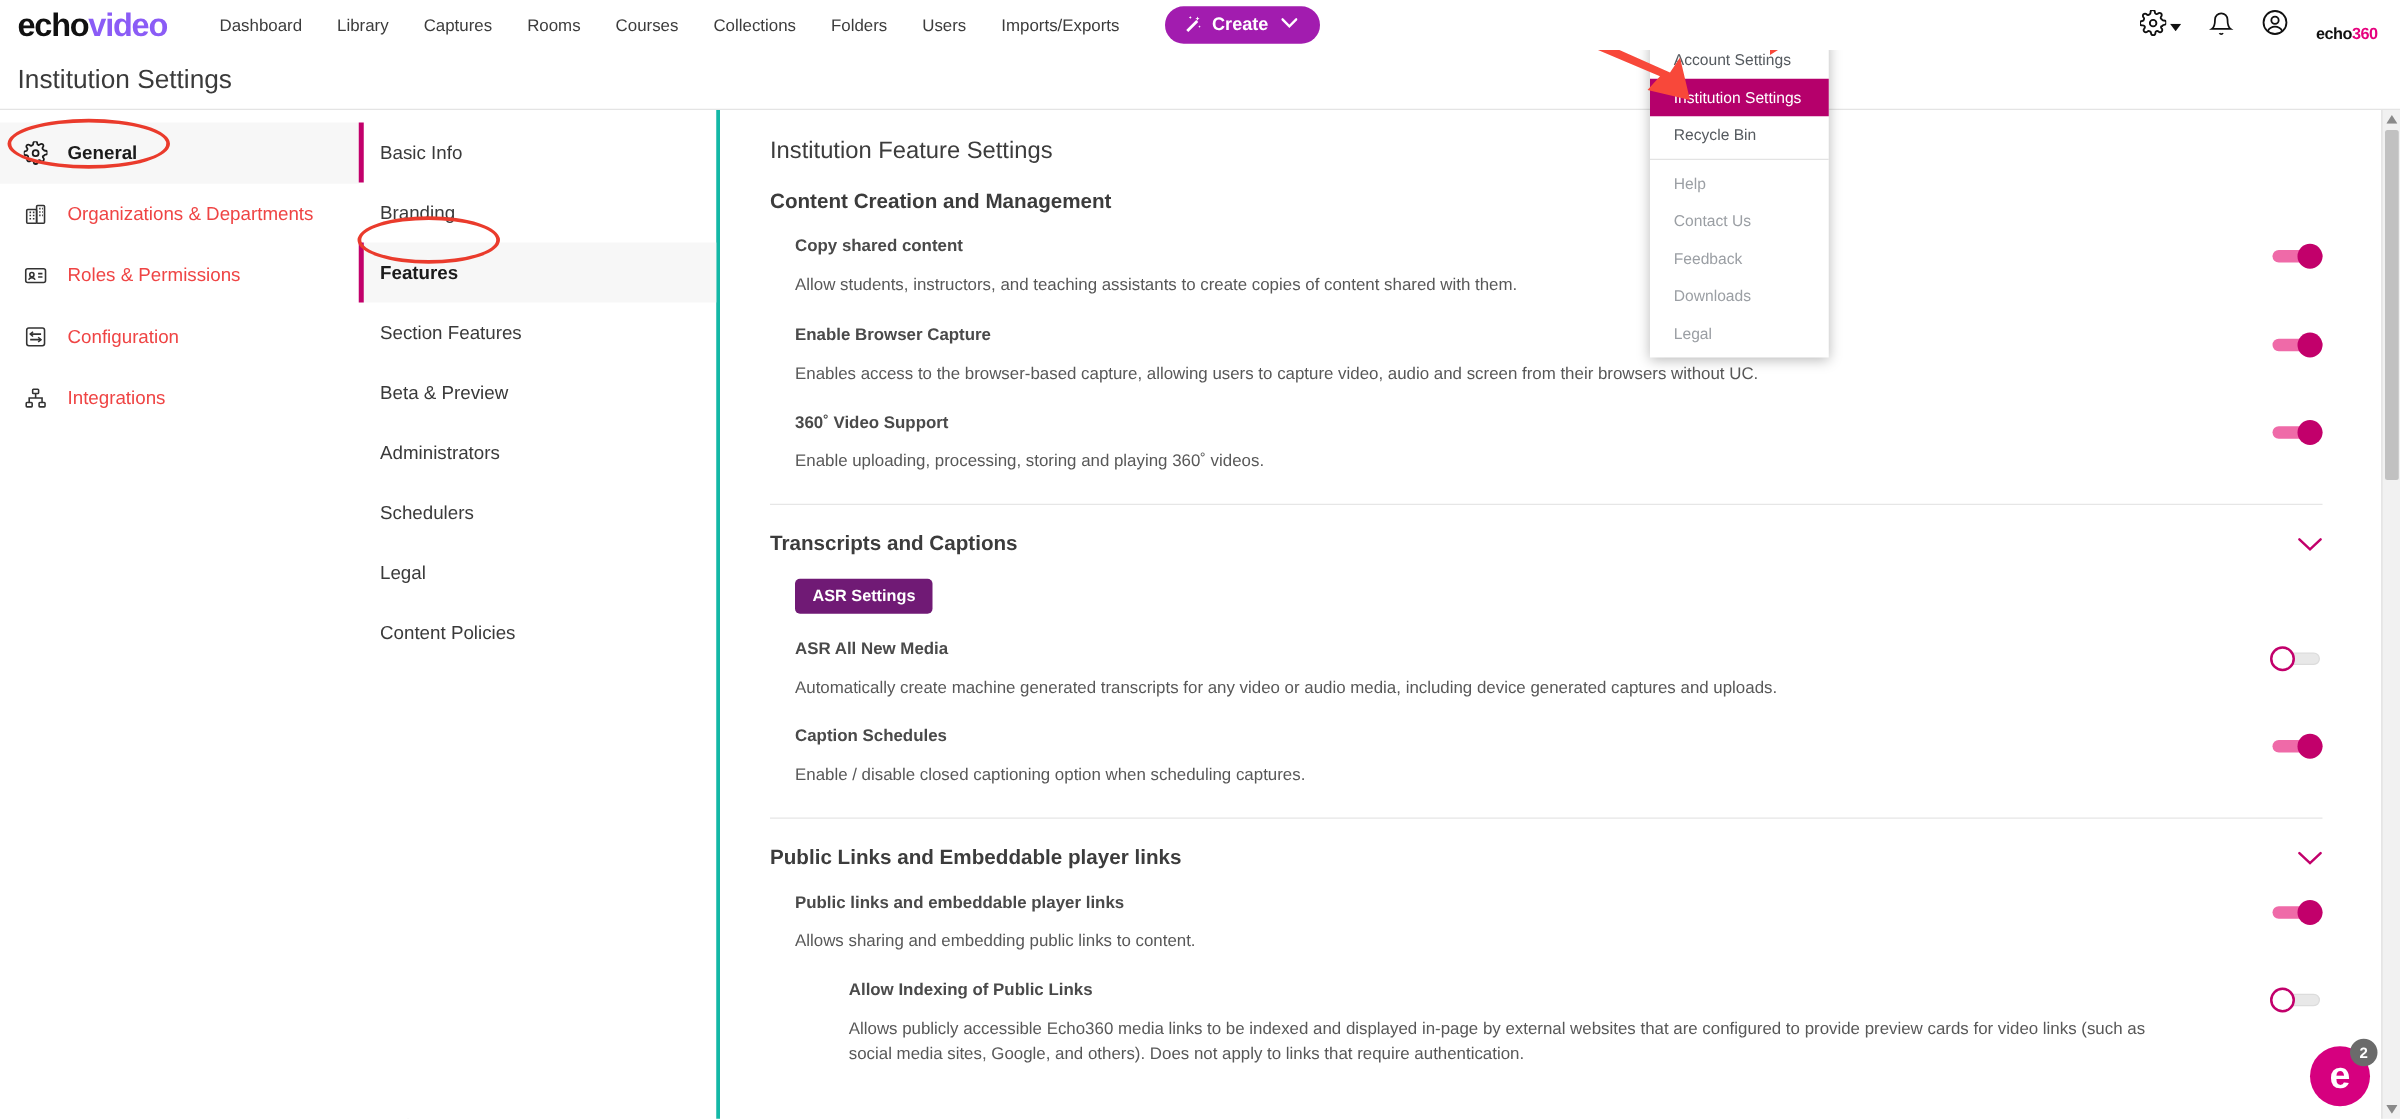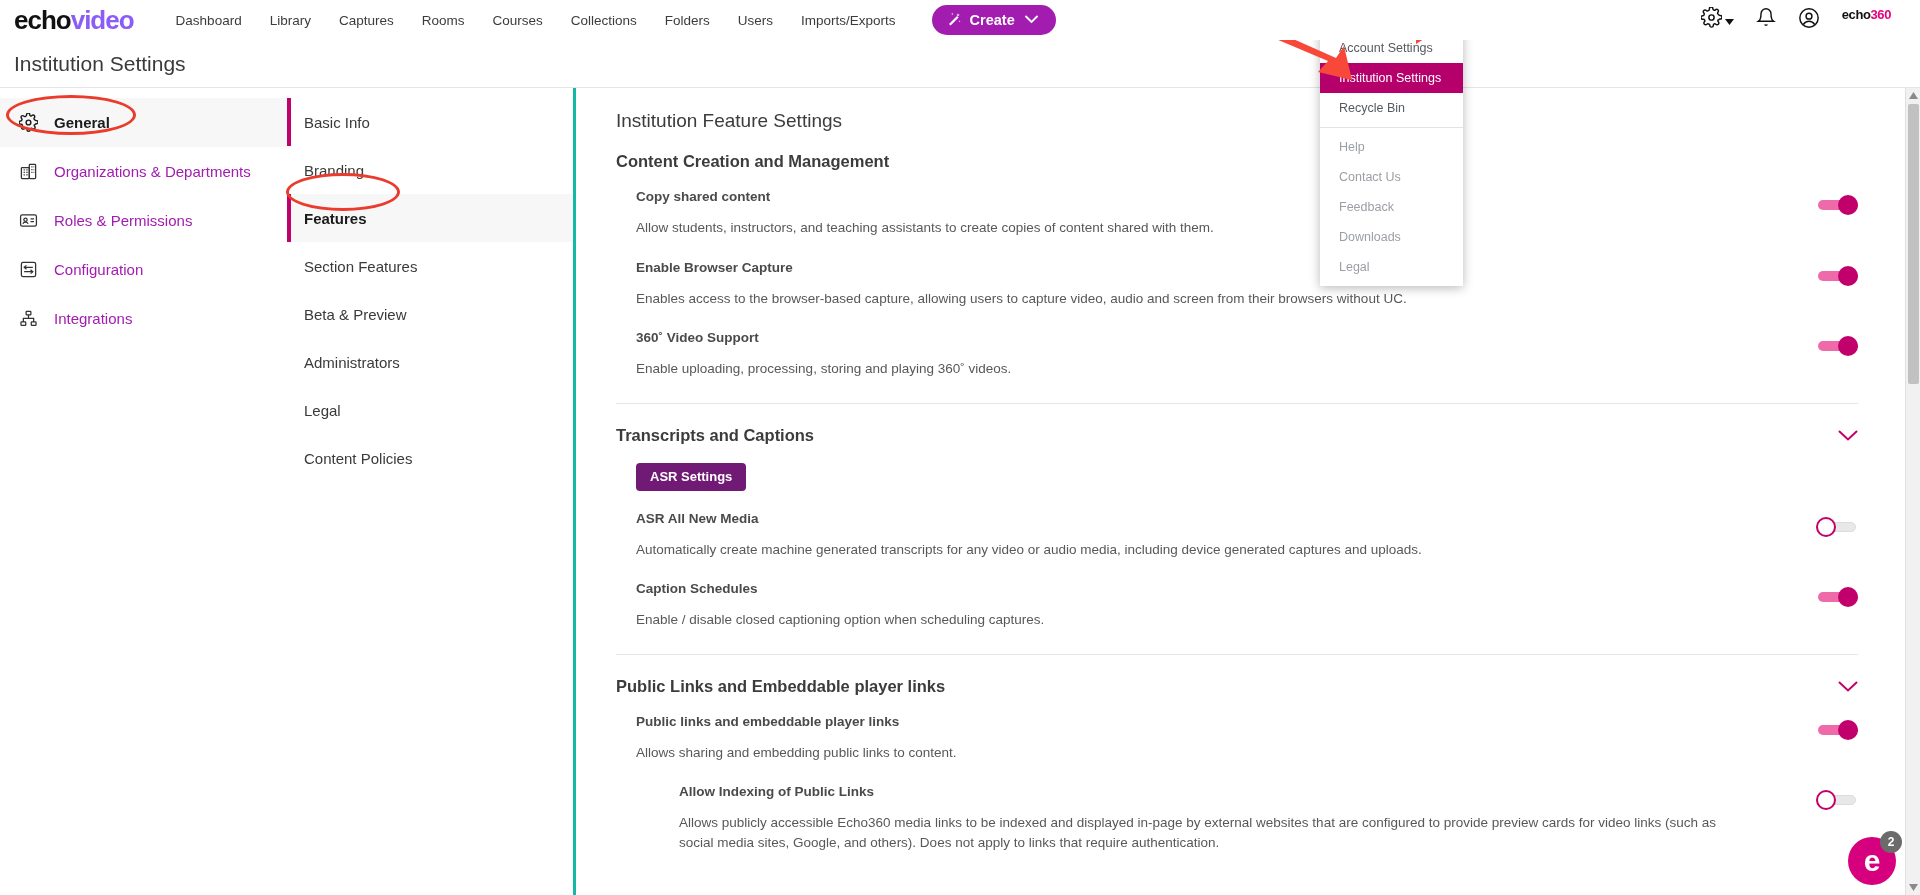--- a/index.html
+++ b/index.html
@@ -37,22 +37,22 @@
     border: none; border-radius: 18px;
     height: 30px; padding: 0 18px 0 14px;
     display: flex; align-items: center; gap: 8px;
     font-size: 14.5px; font-weight: 700; cursor: pointer;
     font-family: "Liberation Sans", sans-serif;
   }
   .create-btn .wand { font-size: 14px; line-height: 1; }
   .create-btn .chev { font-size: 11px; margin-left: 2px; }
 
   .nav-right {
-    margin-left: auto; display: flex; align-items: flex-start; gap: 22px;
-    padding-right: 29px;
+    margin-left: auto; display: flex; align-items: flex-end; gap: 22px;
+    padding-right: 18px;
   }
   .icon-btn { cursor: pointer; display: flex; align-items: center; gap: 3px; color: #1a1a1a; }
   .brandmark {
     font-size: 13px; font-weight: 800; letter-spacing: -0.4px;
   }
   .brandmark .b1 { color: #111; }
   .brandmark .b2 { color: #e6007e; }
 
   
   .dropdown {
@@ -82,21 +82,21 @@
   .page-title { font-size: 21px; color: #3a3a3a; margin-left: 14px; font-weight: 400; }
 
   
   .sidebar {
     position: absolute; top: 88px; left: 0; width: 327px; height: 807px;
     background: #ffffff; border-right: 1px solid #e0e0e0;
     padding-top: 10px;
   }
   .side-item {
     height: 49px; display: flex; align-items: center; gap: 16px;
-    padding-left: 18px; font-size: 15px; color: #a21caf; cursor: pointer;
+    padding-left: 18px; font-size: 15px; color: #ef4444; cursor: pointer;
   }
   .side-item.active { background: #f7f7f7; font-weight: 700; color: #1b1b1b; }
   .side-item .ico { width: 20px; height: 20px; display: flex; align-items: center; justify-content: center; flex: 0 0 20px; }
 
   
   .subnav {
     position: absolute; top: 88px; left: 287px; width: 289px; height: 807px;
     background: #ffffff; border-right: 3px solid #14b8a6;
     padding-top: 10px;
   }
@@ -343,20 +343,21 @@
 </div>
 
 <div class="subnav">
   <div class="rail-bar"></div>
   <div class="sub-item">Basic Info</div>
   <div class="sub-item">Branding</div>
   <div class="sub-item active rail">Features</div>
   <div class="sub-item">Section Features</div>
   <div class="sub-item">Beta &amp; Preview</div>
   <div class="sub-item">Administrators</div>
+  <div class="sub-item">Schedulers</div>
   <div class="sub-item">Legal</div>
   <div class="sub-item">Content Policies</div>
 </div>
 
 <div class="main">
   <div class="main-inner">
 
     <div class="h-title">Institution Feature Settings</div>
 
     

